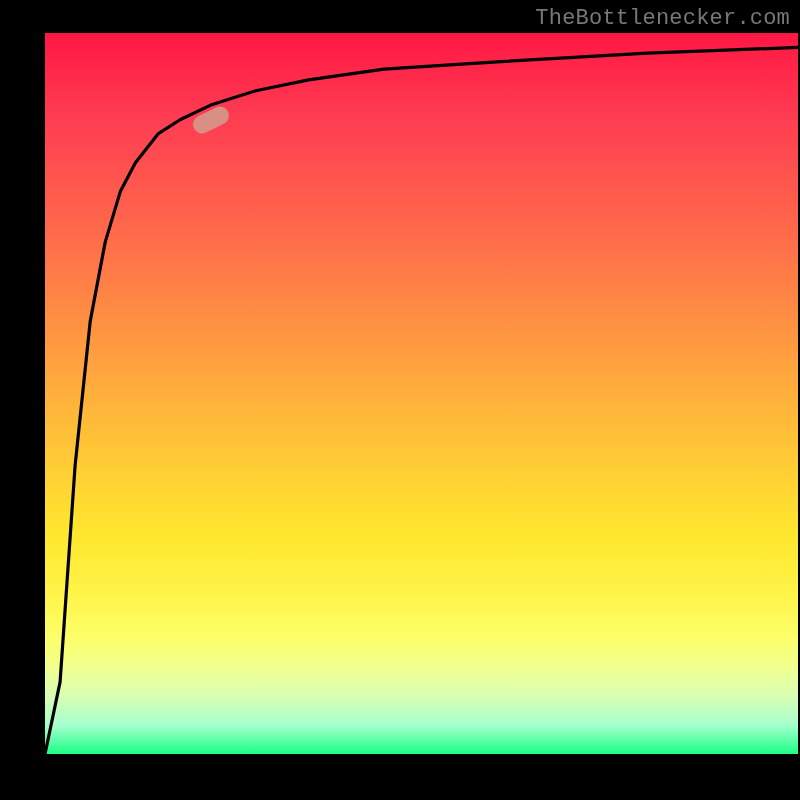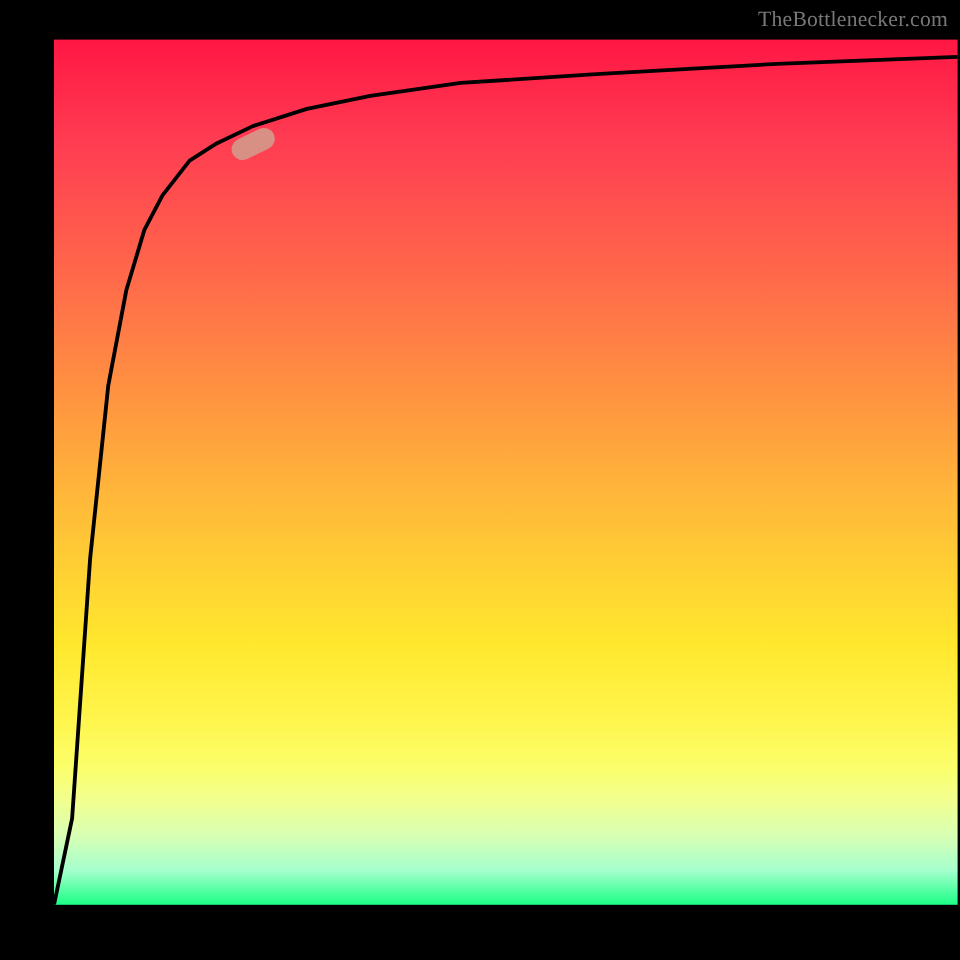--- a/index.html
+++ b/index.html
@@ -7,22 +7,22 @@
   .canvas {
     position: relative;
     width: 800px;
     height: 800px;
     background: #000;
   }
   .watermark {
     position: absolute;
     top: 6px;
     right: 10px;
-    font-family: Liberation Serif, serif;
-    font-size: 18px;
+    font-family: Liberation Mono, monospace;
+    font-size: 22px;
     color: #787878;
     letter-spacing: 0.2px;
   }
   .plot-area {
     position: absolute;
     left: 45px;
     top: 33px;
     width: 753px;
     height: 721px;
     background: linear-gradient(

